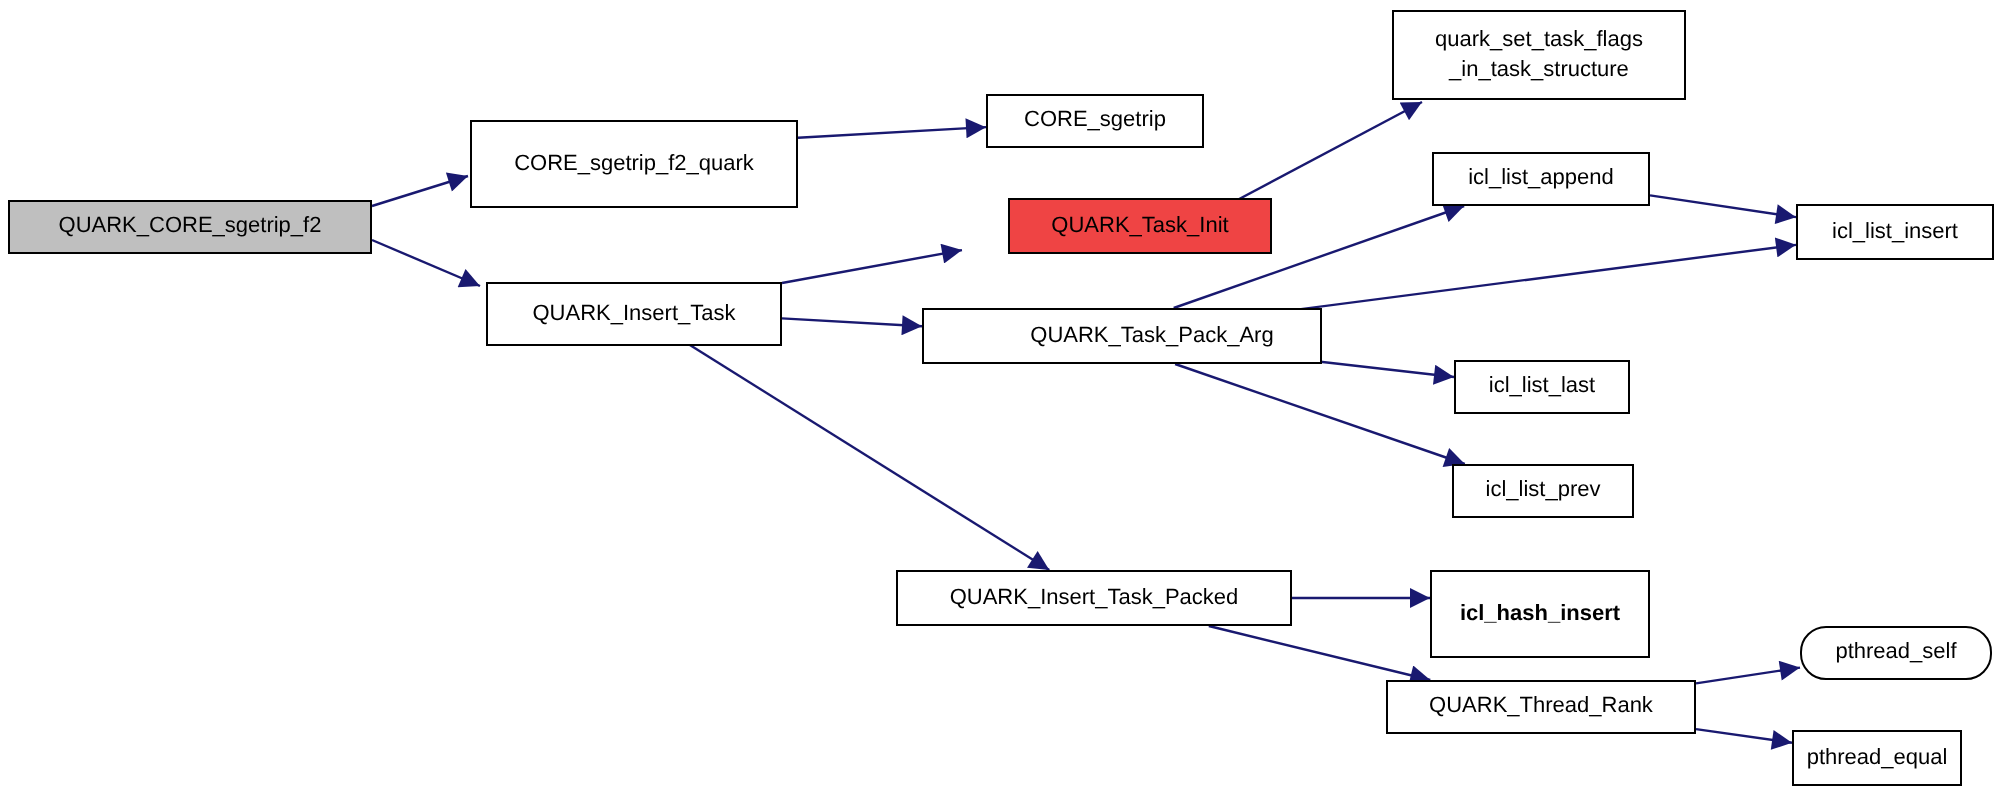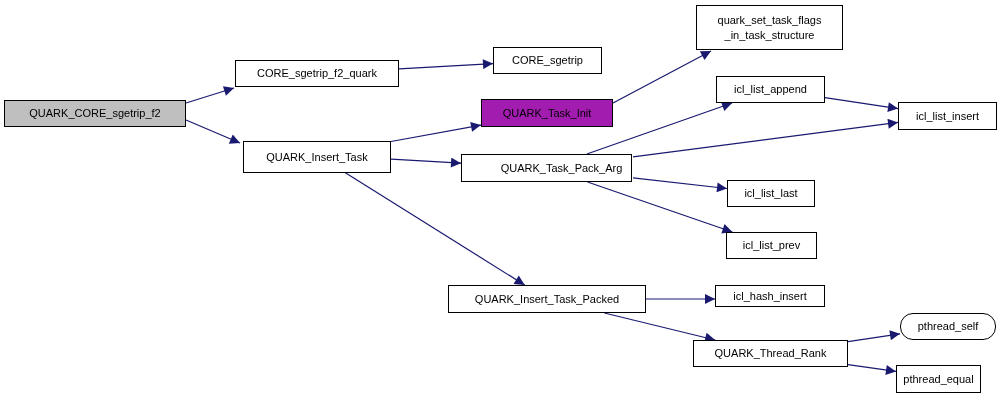--- a/index.html
+++ b/index.html
@@ -54,30 +54,30 @@
       <line x1="633" y1="177.79017857142858" x2="727" y2="188.49107142857142" stroke="#191970" marker-end="url(#arrowhead)"></line>
       <line x1="587.5548387096774" y1="182" x2="732.3935483870968" y2="232" stroke="#191970" marker-end="url(#arrowhead)"></line>
       <line x1="825" y1="97.659604519774" x2="898" y2="108.58898305084746" stroke="#191970" marker-end="url(#arrowhead)"></line>
       <line x1="646" y1="299" x2="715" y2="299" stroke="#191970" marker-end="url(#arrowhead)"></line>
       <line x1="604.4128440366973" y1="313" x2="715.1376146788991" y2="340" stroke="#191970" marker-end="url(#arrowhead)"></line>
       <line x1="848" y1="341.7112676056338" x2="900" y2="333.80140845070423" stroke="#191970" marker-end="url(#arrowhead)"></line>
       <line x1="848" y1="364.54050279329607" x2="896" y2="371.37849162011173" stroke="#191970" marker-end="url(#arrowhead)"></line>
     </svg>
   <div>
       <div class="node root" style="left: 4px; top: 100px; width: 182px; height: 27px; background: rgb(191, 191, 191); border-color: rgb(0, 0, 0); color: rgb(0, 0, 0);">QUARK_CORE_sgetrip_f2</div>
-      <div class="node" style="left: 235px; top: 60px; width: 164px; height: 27px; background: rgb(255, 255, 255); border-color: rgb(0, 0, 0); color: rgb(0, 0, 0);">CORE_sgetrip_f2_quark</div>
+      <div class="node" style="left: 235px; top: 60px; width: 164px; height: 44px; background: rgb(255, 255, 255); border-color: rgb(0, 0, 0); color: rgb(0, 0, 0);">CORE_sgetrip_f2_quark</div>
       <div class="node" style="left: 493px; top: 47px; width: 109px; height: 27px; background: rgb(255, 255, 255); border-color: rgb(0, 0, 0); color: rgb(0, 0, 0);">CORE_sgetrip</div>
       <div class="node" style="left: 243px; top: 141px; width: 148px; height: 32px; background: rgb(255, 255, 255); border-color: rgb(0, 0, 0); color: rgb(0, 0, 0);">QUARK_Insert_Task</div>
-      <div class="node" style="left: 481px; top: 99px; width: 132px; height: 28px; background: #a21caf; border-color: rgb(0, 0, 0); color: rgb(0, 0, 0);">QUARK_Task_Init</div>
+      <div class="node" style="left: 504px; top: 99px; width: 132px; height: 28px; background: #ef4444; border-color: rgb(0, 0, 0); color: rgb(0, 0, 0);">QUARK_Task_Init</div>
       <div class="node" style="left: 696px; top: 5px; width: 147px; height: 45px; background: rgb(255, 255, 255); border-color: rgb(0, 0, 0); color: rgb(0, 0, 0);">quark_set_task_flags
 _in_task_structure</div>
       <div class="node" style="left: 716px; top: 76px; width: 109px; height: 27px; background: rgb(255, 255, 255); border-color: rgb(0, 0, 0); color: rgb(0, 0, 0);">icl_list_append</div>
-      <div class="node" style="left: 461px; top: 154px; width: 171px; height: 28px; background: rgb(255, 255, 255); border-color: rgb(0, 0, 0); color: rgb(0, 0, 0); padding-left: 30px;">QUARK_Task_Pack_Arg</div>
+      <div class="node" style="left: 461px; top: 154px; width: 200px; height: 28px; background: rgb(255, 255, 255); border-color: rgb(0, 0, 0); color: rgb(0, 0, 0); padding-left: 30px;">QUARK_Task_Pack_Arg</div>
       <div class="node" style="left: 727px; top: 180px; width: 88px; height: 27px; background: rgb(255, 255, 255); border-color: rgb(0, 0, 0); color: rgb(0, 0, 0);">icl_list_last</div>
       <div class="node" style="left: 726px; top: 232px; width: 91px; height: 27px; background: rgb(255, 255, 255); border-color: rgb(0, 0, 0); color: rgb(0, 0, 0);">icl_list_prev</div>
       <div class="node" style="left: 898px; top: 102px; width: 99px; height: 28px; background: rgb(255, 255, 255); border-color: rgb(0, 0, 0); color: rgb(0, 0, 0);">icl_list_insert</div>
       <div class="node" style="left: 448px; top: 285px; width: 198px; height: 28px; background: rgb(255, 255, 255); border-color: rgb(0, 0, 0); color: rgb(0, 0, 0);">QUARK_Insert_Task_Packed</div>
-      <div class="node" style="left: 715px; top: 285px; width: 110px; height: 22px; background: rgb(255, 255, 255); border-color: rgb(0, 0, 0); color: rgb(0, 0, 0);">icl_hash_insert</div>
+      <div class="node" style="left: 715px; top: 285px; width: 110px; height: 44px; background: rgb(255, 255, 255); border-color: rgb(0, 0, 0); color: rgb(0, 0, 0); font-weight: bold;">icl_hash_insert</div>
       <div class="node" style="left: 693px; top: 340px; width: 155px; height: 27px; background: rgb(255, 255, 255); border-color: rgb(0, 0, 0); color: rgb(0, 0, 0);">QUARK_Thread_Rank</div>
       <div class="node" style="left: 900px; top: 313px; width: 96px; height: 27px; background: rgb(255, 255, 255); border-color: rgb(0, 0, 0); color: rgb(0, 0, 0); border-radius: 13px;">pthread_self</div>
       <div class="node" style="left: 896px; top: 365px; width: 85px; height: 28px; background: rgb(255, 255, 255); border-color: rgb(0, 0, 0); color: rgb(0, 0, 0);">pthread_equal</div>
     </div>
 </div>
 
 </body></html>

